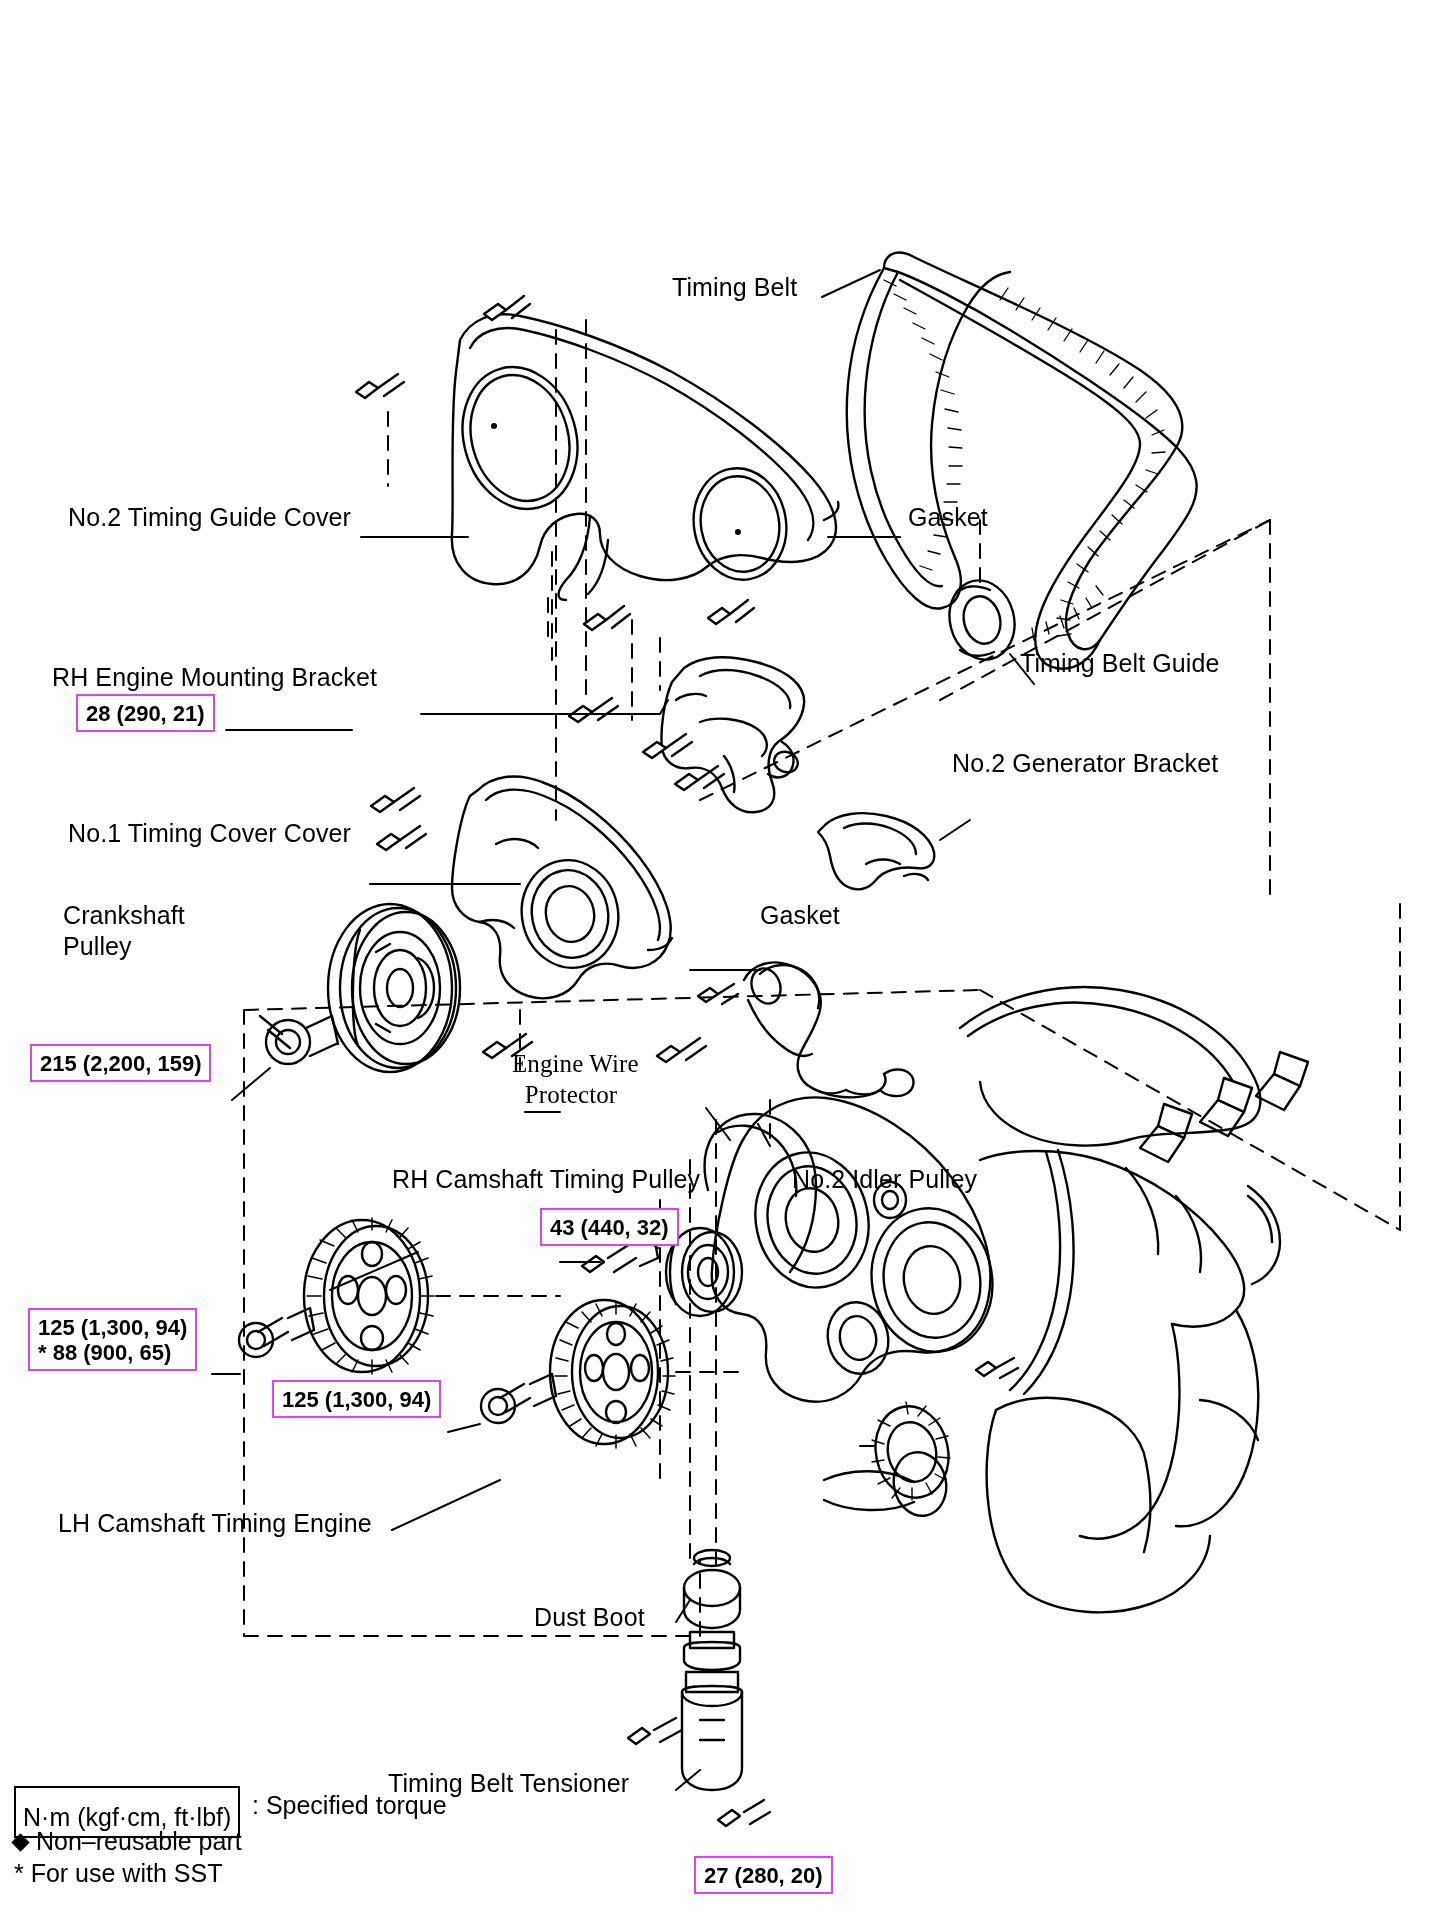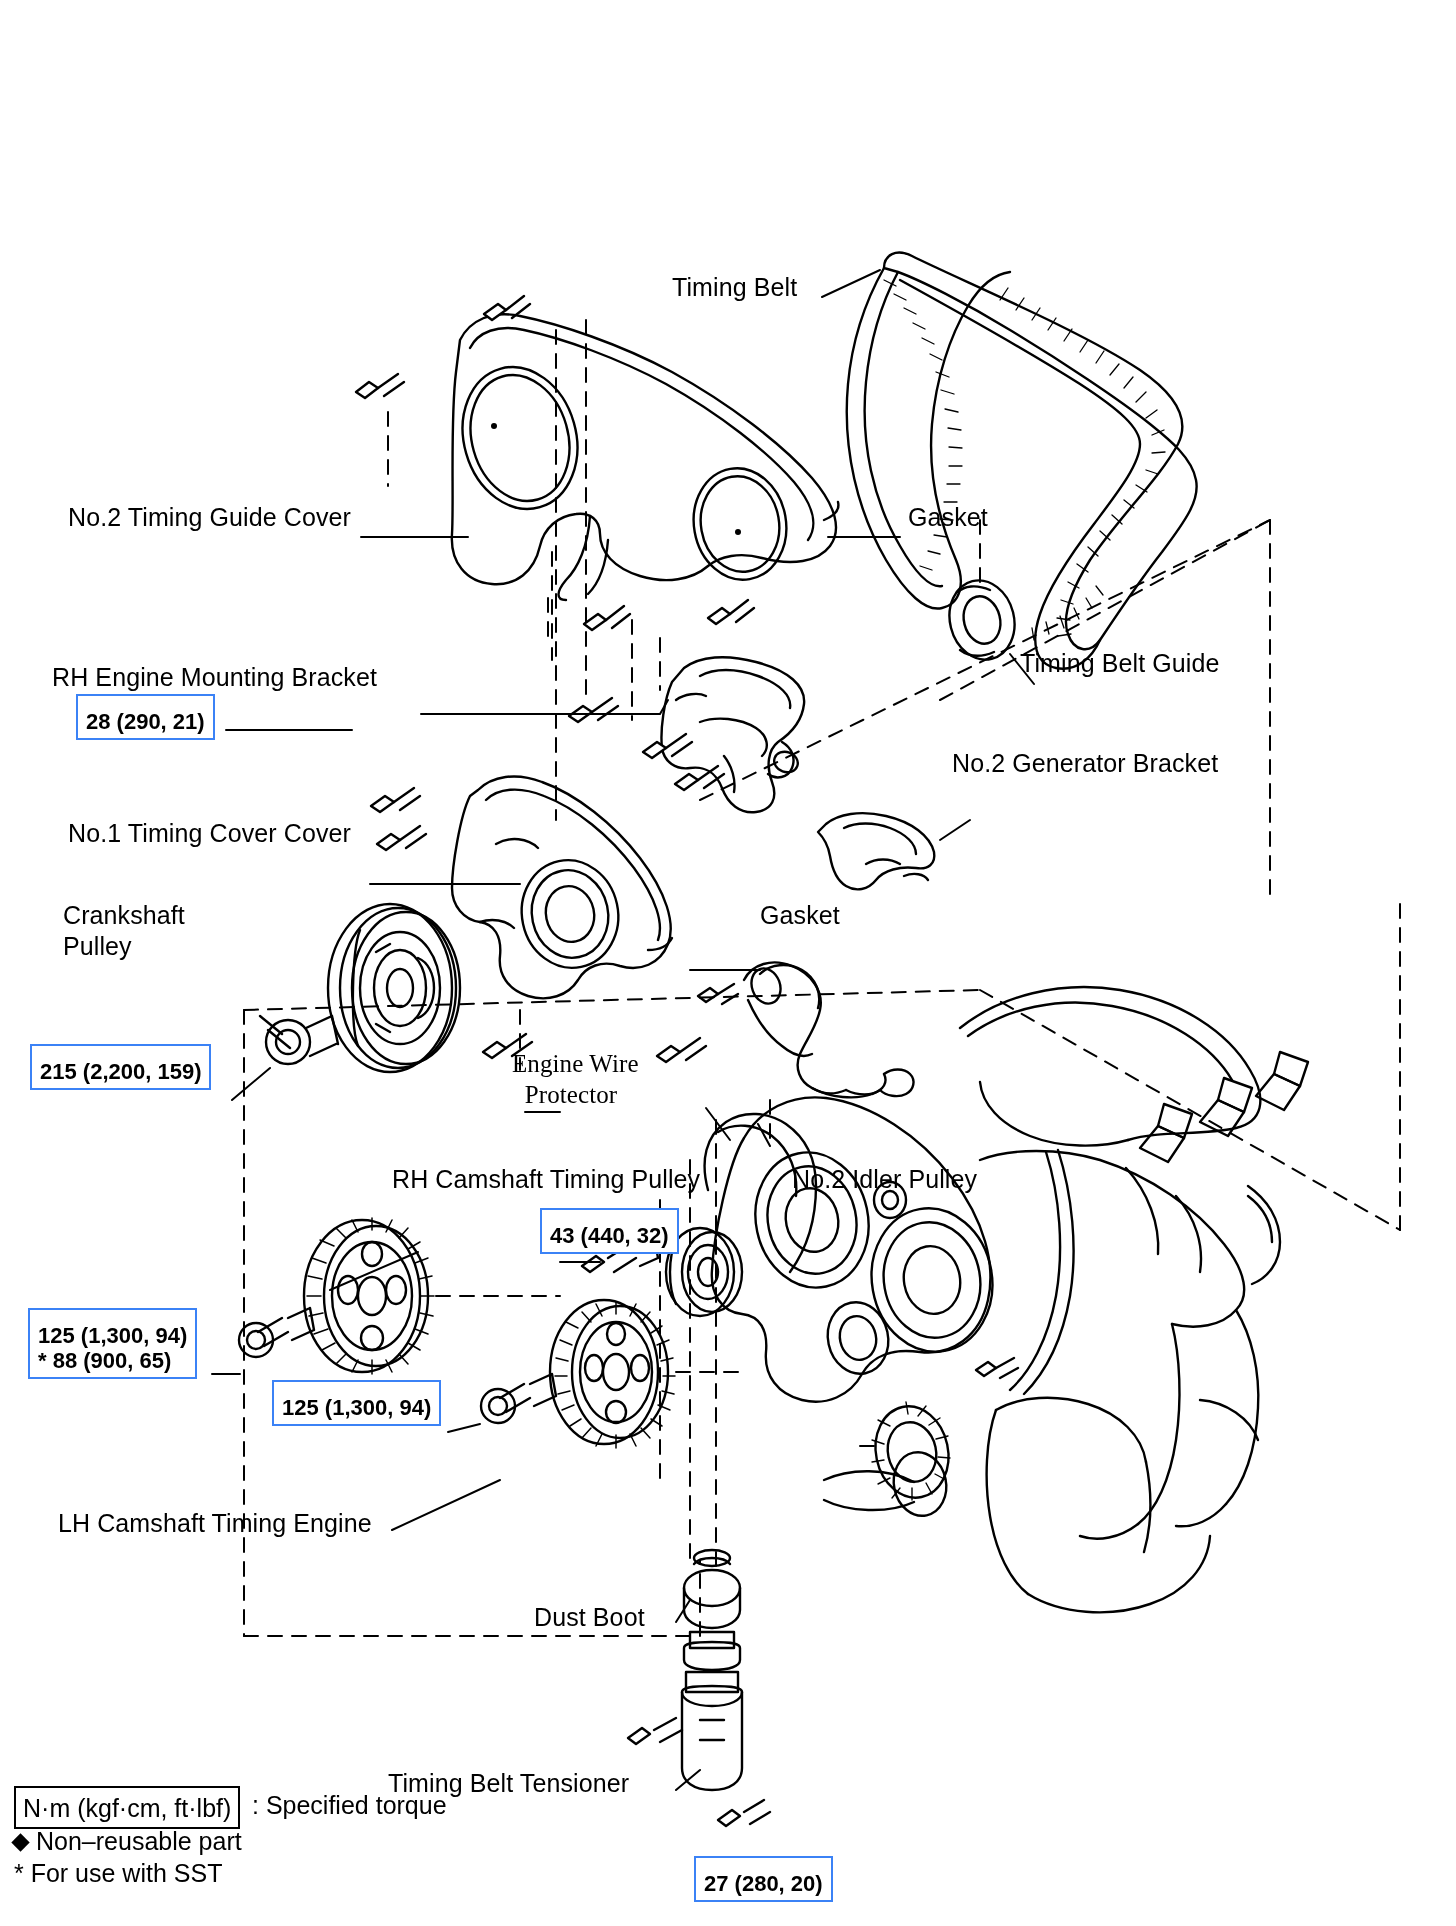--- a/index.html
+++ b/index.html
@@ -32,38 +32,38 @@
     font-size: 25px;
     line-height: 30px;
     white-space: pre;
     letter-spacing: 0.1px;
   }
   .lbl.two {
     line-height: 31px;
   }
   .torque {
     position: absolute;
-    border: 2px solid #3b82f6;
-    padding: 13px 8px 4px 8px;
+    border: 2px solid #d946ef;
+    padding: 5px 8px 4px 8px;
     font-size: 22px;
     font-weight: bold;
     line-height: 25px;
     white-space: pre;
     background: #fff;
   }
   .legend {
     position: absolute;
     font-size: 25px;
     line-height: 30px;
     white-space: pre;
   }
   .legend-box {
     position: absolute;
     border: 2px solid #000;
-    padding: 6px 7px 4px 7px;
+    padding: 15px 7px 4px 7px;
     font-size: 25px;
     line-height: 29px;
     white-space: pre;
     background: #fff;
   }
   .diamond {
     position: absolute;
     width: 13px;
     height: 13px;
     background: #000;

